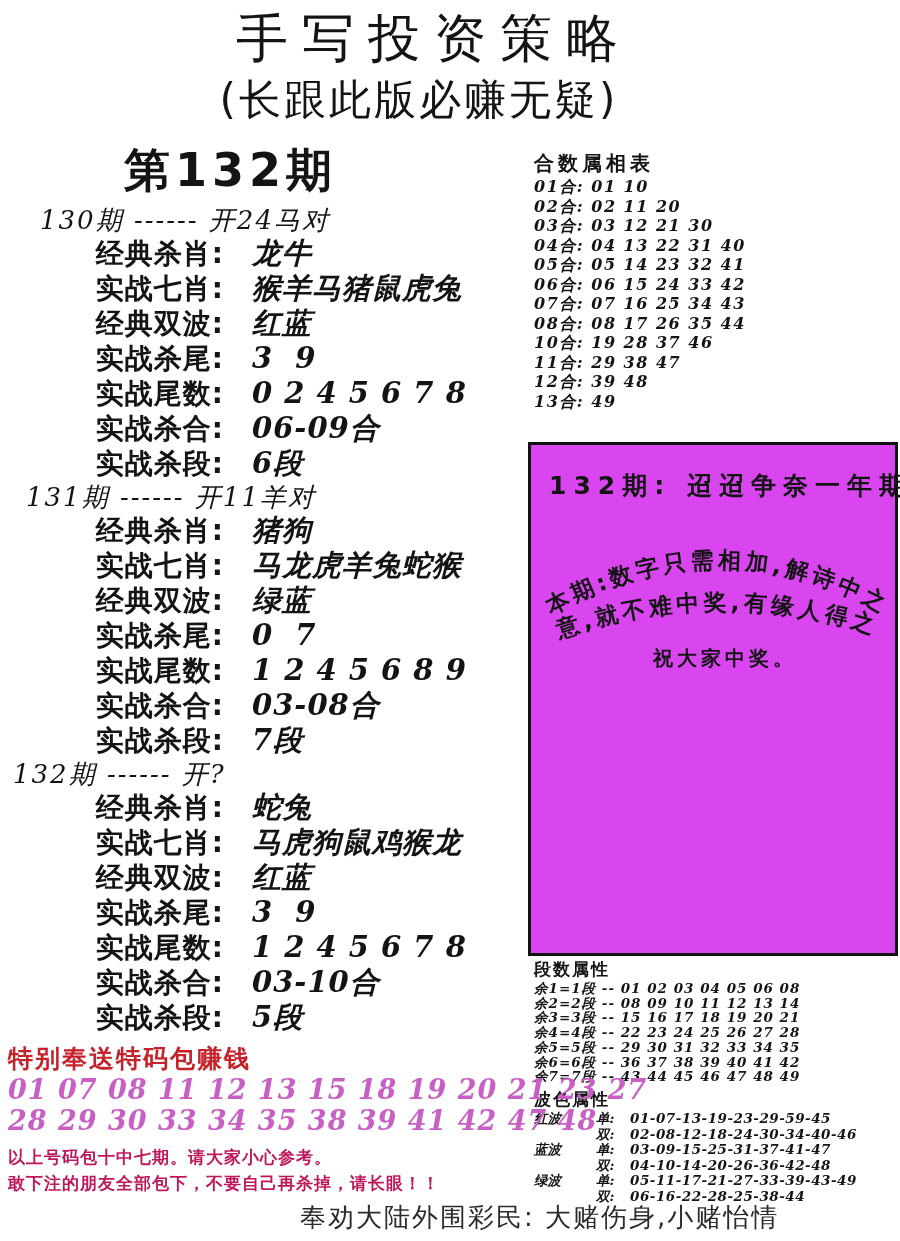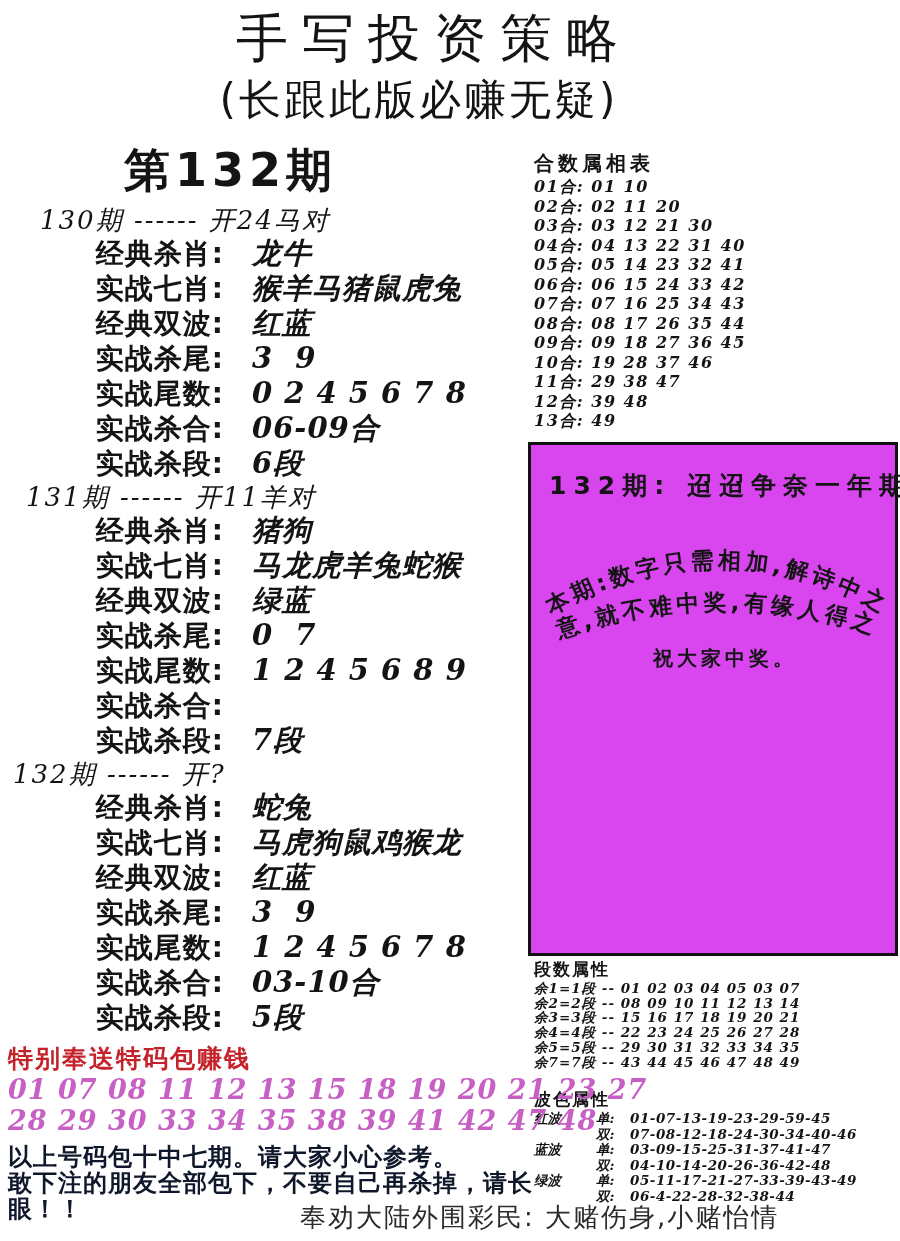--- a/index.html
+++ b/index.html
@@ -56,21 +56,21 @@
   .wave-name{width:62px;font-family:"DejaVu Serif",serif;font-style:italic;font-weight:600;}
   .wave-type{width:34px;font-family:"DejaVu Serif",serif;font-style:italic;font-weight:600;}
   .wave-nums{font-family:"DejaVu Serif",serif;font-style:italic;font-weight:600;
              letter-spacing:0.5px;white-space:pre;}
 
   
   .promo{position:absolute;left:8px;top:1044px;width:525px;}
   .promo-headline{color:#c4232b;font-size:25px;font-weight:800;line-height:30px;letter-spacing:2px;}
   .promo-nums{color:#c75fc4;font-family:"DejaVu Serif",serif;font-style:italic;
               font-weight:700;font-size:27px;line-height:31px;white-space:pre;letter-spacing:1px;}
-  .promo-note{color:#0f172a;font-size:24px;line-height:26px;font-weight:600;letter-spacing:1px;}
+  .promo-note{color:#be185d;font-size:17px;line-height:26px;font-weight:600;letter-spacing:1px;}
   .note-gap{margin-top:8px;}
 
   
   .footer{position:absolute;left:300px;top:1200px;width:600px;font-size:26px;
           letter-spacing:2px;color:#2c2c2c;white-space:nowrap;}
 </style>
 </head>
 <body>
 
 <div class="page">
@@ -131,20 +131,21 @@
       <div class="p-row">
           <span class="p-lbl">实战杀尾:</span>
           <span class="p-val">0  7</span>
         </div>
       <div class="p-row">
           <span class="p-lbl">实战尾数:</span>
           <span class="p-val">1 2 4 5 6 8 9</span>
         </div>
       <div class="p-row">
           <span class="p-lbl">实战杀合:</span>
+          <span class="p-val">03-08合</span>
         </div>
       <div class="p-row">
           <span class="p-lbl">实战杀段:</span>
           <span class="p-val">7段</span>
         </div>
     </div>
 
     <div class="section">
       <div class="sec-header s2">132期 ------ 开?</div>
       <div class="p-row">
@@ -181,79 +182,79 @@
   <div class="sum-table">
     <div class="sum-title">合数属相表</div>
     <div class="sum-row">01合: 01 10</div>
     <div class="sum-row">02合: 02 11 20</div>
     <div class="sum-row">03合: 03 12 21 30</div>
     <div class="sum-row">04合: 04 13 22 31 40</div>
     <div class="sum-row">05合: 05 14 23 32 41</div>
     <div class="sum-row">06合: 06 15 24 33 42</div>
     <div class="sum-row">07合: 07 16 25 34 43</div>
     <div class="sum-row">08合: 08 17 26 35 44</div>
-    <div class="sum-row">09合: 09 18 27 36 45</div>
     <div class="sum-row">10合: 19 28 37 46</div>
     <div class="sum-row">11合: 29 38 47</div>
     <div class="sum-row">12合: 39 48</div>
     <div class="sum-row">13合: 49</div>
   </div>
 
   <div class="poem-box">
     <div class="poem-title">132期: 迢迢争奈一年期</div>
     <svg class="arc-svg" viewBox="0 0 364 210">
       <path id="arcpath1" d="M 20 100 Q 187 7 352 98" fill="none" stroke="none"></path>
       <path id="arcpath2" d="M 28 123 Q 187 68 350 121" fill="none" stroke="none"></path>
       <text><textPath href="#arcpath1">本期:数字只需相加,解诗中之</textPath></text>
       <text><textPath href="#arcpath2">意,就不难中奖,有缘人得之</textPath></text>
     </svg>
     <div class="wish">祝大家中奖。</div>
   </div>
 
   <div class="segment-table">
     <div class="seg-title">段数属性</div>
-    <div class="seg-row">余1=1段 -- 01 02 03 04 05 03 07</div>
+    <div class="seg-row">余1=1段 -- 01 02 03 04 05 06 08</div>
     <div class="seg-row">余2=2段 -- 08 09 10 11 12 13 14</div>
     <div class="seg-row">余3=3段 -- 15 16 17 18 19 20 21</div>
     <div class="seg-row">余4=4段 -- 22 23 24 25 26 27 28</div>
     <div class="seg-row">余5=5段 -- 29 30 31 32 33 34 35</div>
+    <div class="seg-row">余6=6段 -- 36 37 38 39 40 41 42</div>
     <div class="seg-row">余7=7段 -- 43 44 45 46 47 48 49</div>
   </div>
 
   <div class="wave-table">
     <div class="wave-title">波色属性</div>
     <div class="wave-row">
         <span class="wave-name">红波</span>
         <span class="wave-type">单:</span>
         <span class="wave-nums">01-07-13-19-23-29-59-45</span>
       </div>
     <div class="wave-row">
         <span class="wave-name"></span>
         <span class="wave-type">双:</span>
-        <span class="wave-nums">07-08-12-18-24-30-34-40-46</span>
+        <span class="wave-nums">02-08-12-18-24-30-34-40-46</span>
       </div>
     <div class="wave-row">
         <span class="wave-name">蓝波</span>
         <span class="wave-type">单:</span>
         <span class="wave-nums">03-09-15-25-31-37-41-47</span>
       </div>
     <div class="wave-row">
         <span class="wave-name"></span>
         <span class="wave-type">双:</span>
         <span class="wave-nums">04-10-14-20-26-36-42-48</span>
       </div>
     <div class="wave-row">
         <span class="wave-name">绿波</span>
         <span class="wave-type">单:</span>
         <span class="wave-nums">05-11-17-21-27-33-39-43-49</span>
       </div>
     <div class="wave-row">
         <span class="wave-name"></span>
         <span class="wave-type">双:</span>
-        <span class="wave-nums">06-4-22-28-32-38-44</span>
+        <span class="wave-nums">06-16-22-28-25-38-44</span>
       </div>
   </div>
 
   <div class="promo">
     <div class="promo-headline">特别奉送特码包赚钱</div>
     <div class="promo-nums">01 07 08 11 12 13 15 18 19 20 21 23 27</div>
     <div class="promo-nums">28 29 30 33 34 35 38 39 41 42 47 48</div>
     <div class="promo-note note-gap">以上号码包十中七期。请大家小心参考。</div>
     <div class="promo-note">敢下注的朋友全部包下，不要自己再杀掉，请长眼！！</div>
   </div>

